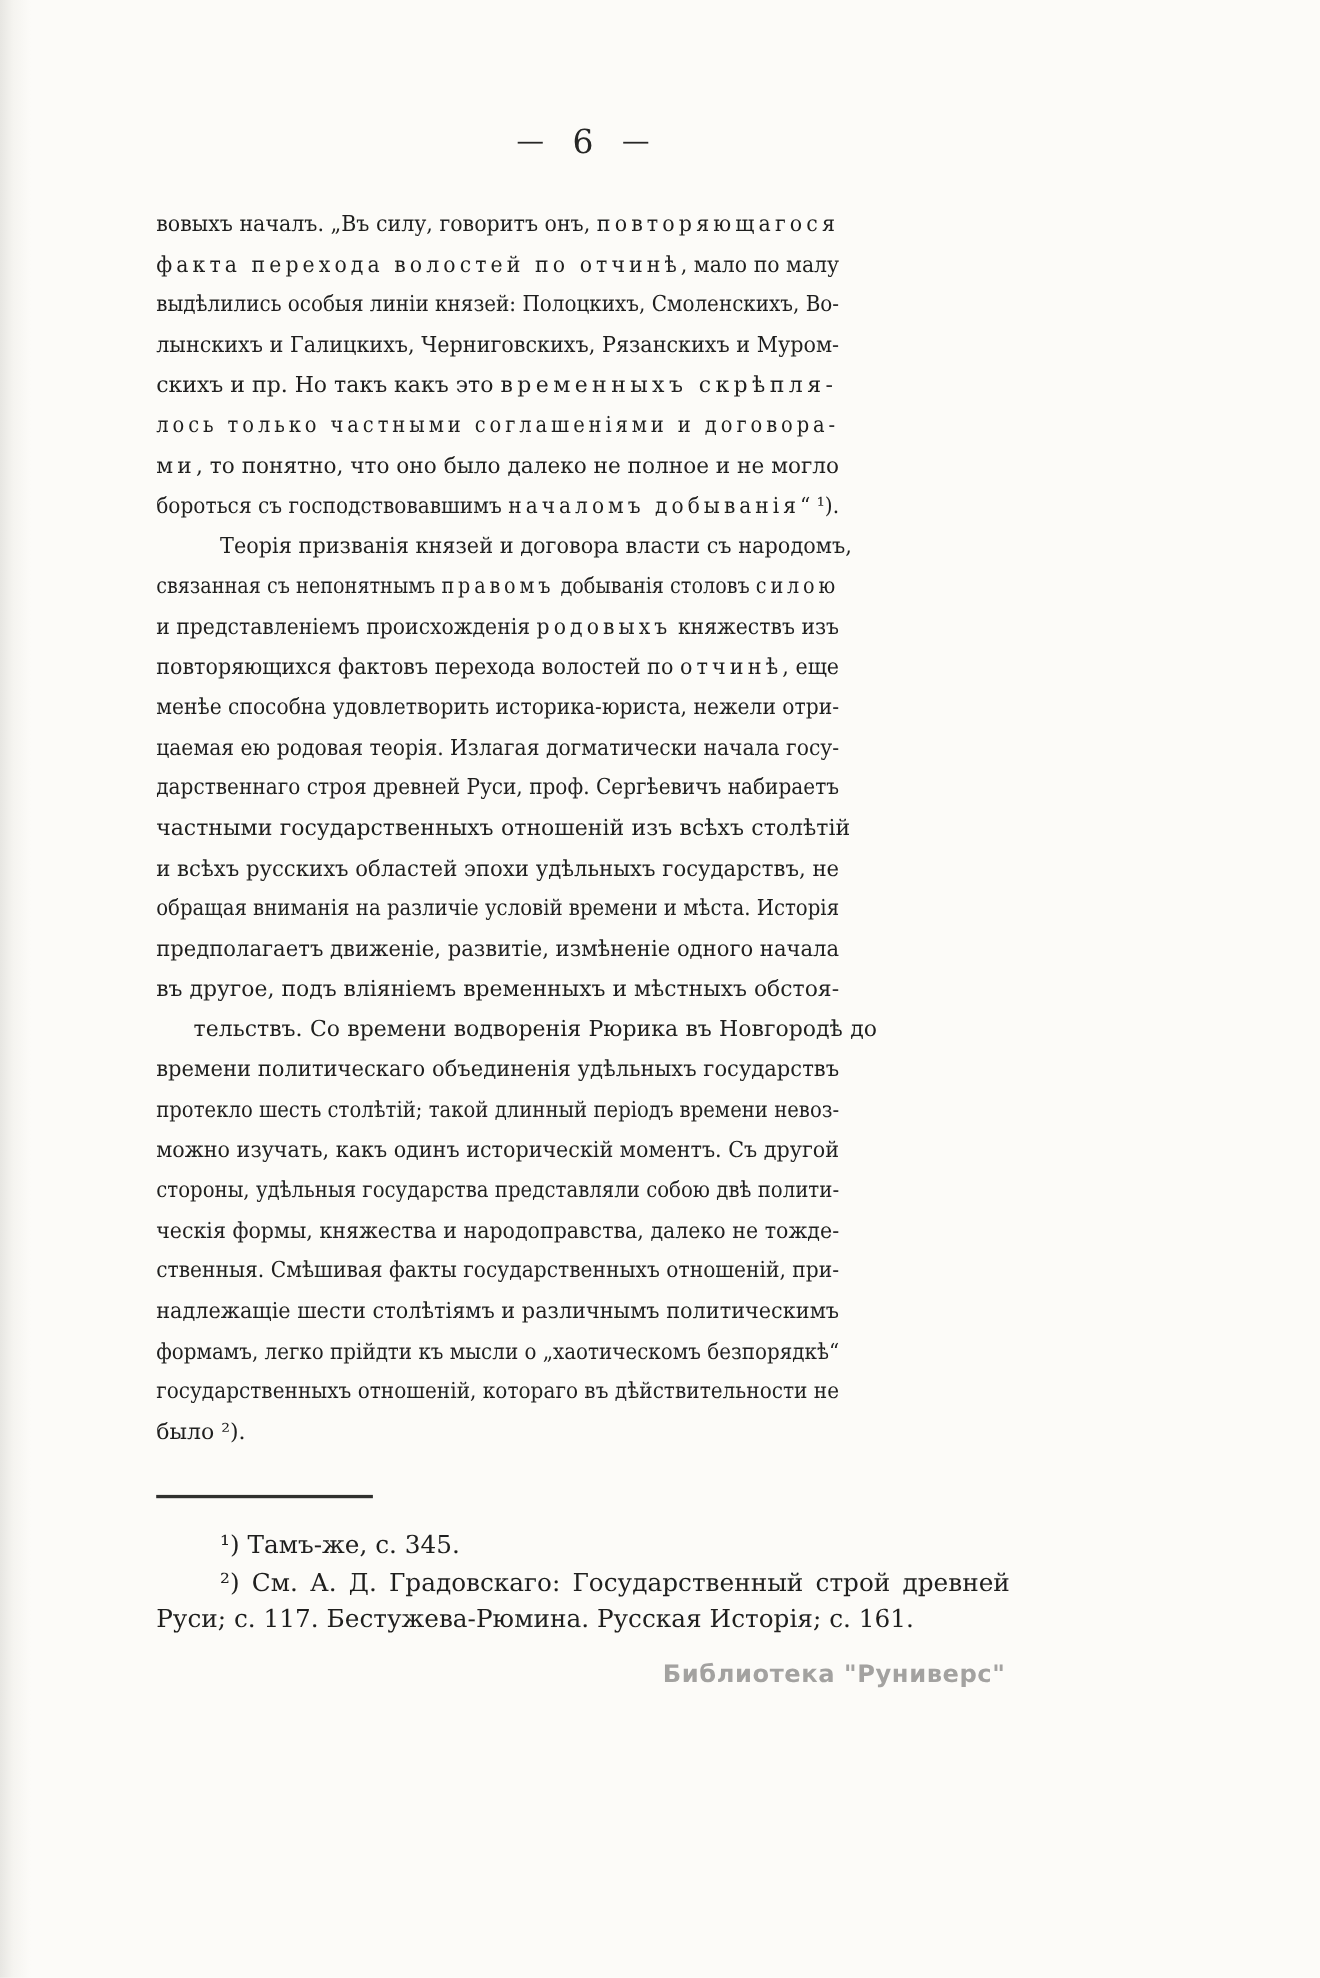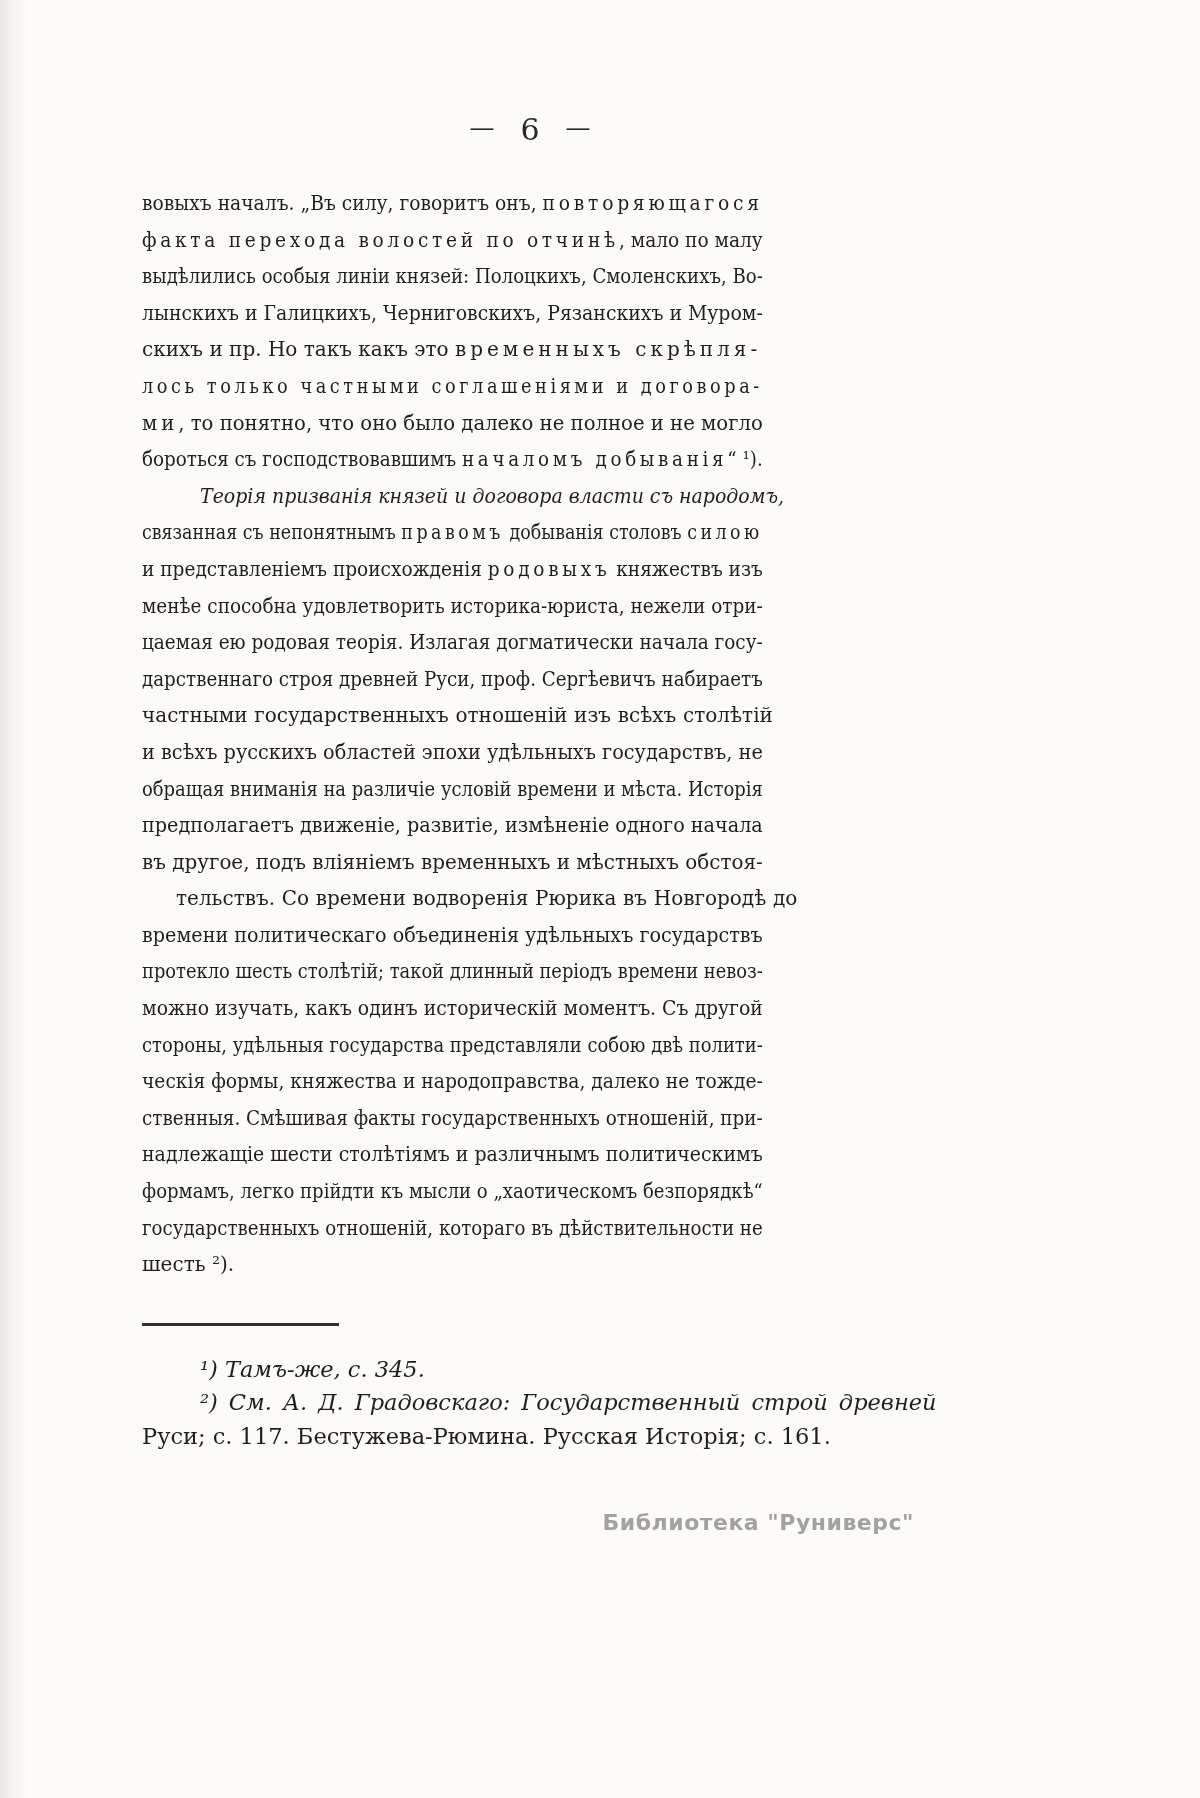--- a/index.html
+++ b/index.html
@@ -16,21 +16,21 @@
   .content { position: absolute; left: 142px; top: 112px; width: 776px; }
   .page-header {
     display: flex; justify-content: center; align-items: center;
     gap: 26px; margin-bottom: 38px; color: #272726;
   }
   .page-header .dash { font-size: 25px; transform: translateY(-2px); }
   .page-header .page-number { font-size: 30px; }
   .body-text { }
   .line { white-space: nowrap; font-size: 20px; line-height: 36.6px; }
   .line .inner { display: inline-block; transform-origin: 0 50%; }
-  .line.indent { padding-left: 58px; font-style: italic; }
+  .line.indent { padding-left: 58px; }
   .emph { letter-spacing: 0.2em; }
   .footnote-rule { width: 197px; height: 0; border-top: 3px solid #30302e; margin-top: 40px; }
   .footnotes { margin-top: 27px; }
   .line.fn { font-size: 22.5px; line-height: 33.5px; }
   .watermark {
     position: absolute; top: 1510px; right: 286px;
     font-family: "DejaVu Sans", "Liberation Sans", sans-serif;
     font-weight: bold; font-size: 22px; color: #a3a2a0; letter-spacing: 0.5px;
   }
 </style>
@@ -51,39 +51,40 @@
         <div class="line just"><span class="inner" style="transform: scaleX(0.928299);"><span class="emph">факта перехода волостей по отчинѣ</span><span>, мало по малу</span></span></div>
         <div class="line just"><span class="inner" style="transform: scaleX(0.906261);"><span>выдѣлились особыя линіи князей: Полоцкихъ, Смоленскихъ, Во-</span></span></div>
         <div class="line just"><span class="inner" style="transform: scaleX(0.942516);"><span>лынскихъ и Галицкихъ, Черниговскихъ, Рязанскихъ и Муром-</span></span></div>
         <div class="line just"><span class="inner" style="word-spacing: -0.00976562px;"><span>скихъ и пр. Но такъ какъ это </span><span class="emph">временныхъ скрѣпля-</span></span></div>
         <div class="line just"><span class="inner" style="transform: scaleX(0.886335);"><span class="emph">лось только частными соглашеніями и договора-</span></span></div>
         <div class="line just"><span class="inner" style="transform: scaleX(0.982376);"><span class="emph">ми</span><span>, то понятно, что оно было далеко не полное и не могло</span></span></div>
         <div class="line just"><span class="inner" style="transform: scaleX(0.916006);"><span>бороться съ господствовавшимъ </span><span class="emph">началомъ добыванія</span><span>“ ¹).</span></span></div>
         <div class="line just indent"><span class="inner" style="transform: scaleX(0.946761);"><span>Теорія призванія князей и договора власти съ народомъ,</span></span></div>
         <div class="line just"><span class="inner" style="transform: scaleX(0.872523);"><span>связанная съ непонятнымъ </span><span class="emph">правомъ</span><span> добыванія столовъ </span><span class="emph">силою</span></span></div>
         <div class="line just"><span class="inner" style="transform: scaleX(0.925963);"><span>и представленіемъ происхожденія </span><span class="emph">родовыхъ</span><span> княжествъ изъ</span></span></div>
+        <div class="line just"><span class="inner" style="transform: scaleX(0.939467);"><span>повторяющихся фактовъ перехода волостей по </span><span class="emph">отчинѣ</span><span>, еще</span></span></div>
         <div class="line just"><span class="inner" style="transform: scaleX(0.920556);"><span>менѣе способна удовлетворить историка-юриста, нежели отри-</span></span></div>
         <div class="line just"><span class="inner" style="transform: scaleX(0.9229);"><span>цаемая ею родовая теорія. Излагая догматически начала госу-</span></span></div>
         <div class="line just"><span class="inner" style="transform: scaleX(0.912639);"><span>дарственнаго строя древней Руси, проф. Сергѣевичъ набираетъ</span></span></div>
         <div class="line just"><span class="inner" style="word-spacing: 0.35625px;"><span>частными государственныхъ отношеній изъ всѣхъ столѣтій</span></span></div>
         <div class="line just"><span class="inner" style="transform: scaleX(0.964293);"><span>и всѣхъ русскихъ областей эпохи удѣльныхъ государствъ, не</span></span></div>
         <div class="line just"><span class="inner" style="transform: scaleX(0.896284);"><span>обращая вниманія на различіе условій времени и мѣста. Исторія</span></span></div>
         <div class="line just"><span class="inner" style="transform: scaleX(0.959654);"><span>предполагаетъ движеніе, развитіе, измѣненіе одного начала</span></span></div>
         <div class="line just"><span class="inner" style="transform: scaleX(0.995789);"><span>въ другое, подъ вліяніемъ временныхъ и мѣстныхъ обстоя-</span></span></div>
         <div class="line just"><span class="inner" style="word-spacing: 0.3125px; margin-left: 34px;"><span>тельствъ. Со времени водворенія Рюрика въ Новгородѣ до</span></span></div>
         <div class="line just"><span class="inner" style="transform: scaleX(0.958099);"><span>времени политическаго объединенія удѣльныхъ государствъ</span></span></div>
         <div class="line just"><span class="inner" style="transform: scaleX(0.892387);"><span>протекло шесть столѣтій; такой длинный періодъ времени невоз-</span></span></div>
         <div class="line just"><span class="inner" style="transform: scaleX(0.940303);"><span>можно изучать, какъ одинъ историческій моментъ. Съ другой</span></span></div>
         <div class="line just"><span class="inner" style="transform: scaleX(0.896462);"><span>стороны, удѣльныя государства представляли собою двѣ полити-</span></span></div>
         <div class="line just"><span class="inner" style="transform: scaleX(0.934166);"><span>ческія формы, княжества и народоправства, далеко не тожде-</span></span></div>
         <div class="line just"><span class="inner" style="transform: scaleX(0.919125);"><span>ственныя. Смѣшивая факты государственныхъ отношеній, при-</span></span></div>
         <div class="line just"><span class="inner" style="transform: scaleX(0.945711);"><span>надлежащіе шести столѣтіямъ и различнымъ политическимъ</span></span></div>
         <div class="line just"><span class="inner" style="transform: scaleX(0.903655);"><span>формамъ, легко прійдти къ мысли о „хаотическомъ безпорядкѣ“</span></span></div>
         <div class="line just"><span class="inner" style="transform: scaleX(0.912069);"><span>государственныхъ отношеній, котораго въ дѣйствительности не</span></span></div>
-        <div class="line nojust"><span class="inner"><span>шесть ²).</span></span></div>
+        <div class="line nojust"><span class="inner"><span>было ²).</span></span></div>
       </div>
 
     <div class="footnote-rule"></div>
 
     <div class="footnotes">
         <div class="line fn nojust indent"><span class="inner"><span>¹) Тамъ-же, с. 345.</span></span></div>
         <div class="line fn just indent"><span class="inner" style="word-spacing: 3.91741px;"><span>²) См. А. Д. Градовскаго: Государственный строй древней</span></span></div>
         <div class="line fn nojust"><span class="inner"><span>Руси; с. 117. Бестужева-Рюмина. Русская Исторія; с. 161.</span></span></div>
       </div>
 

